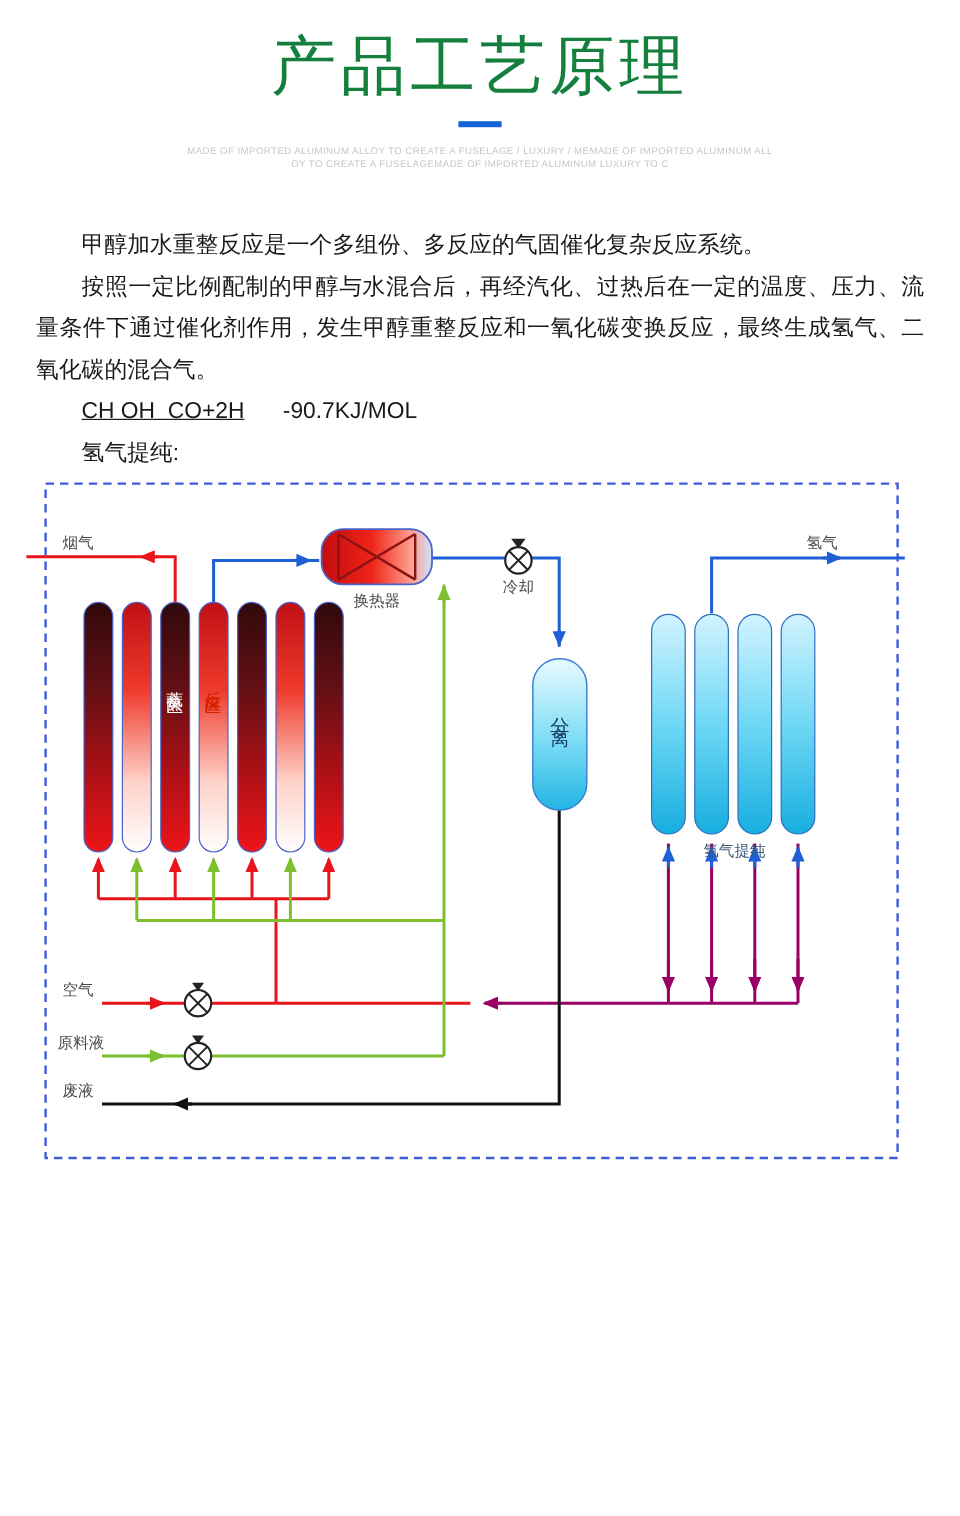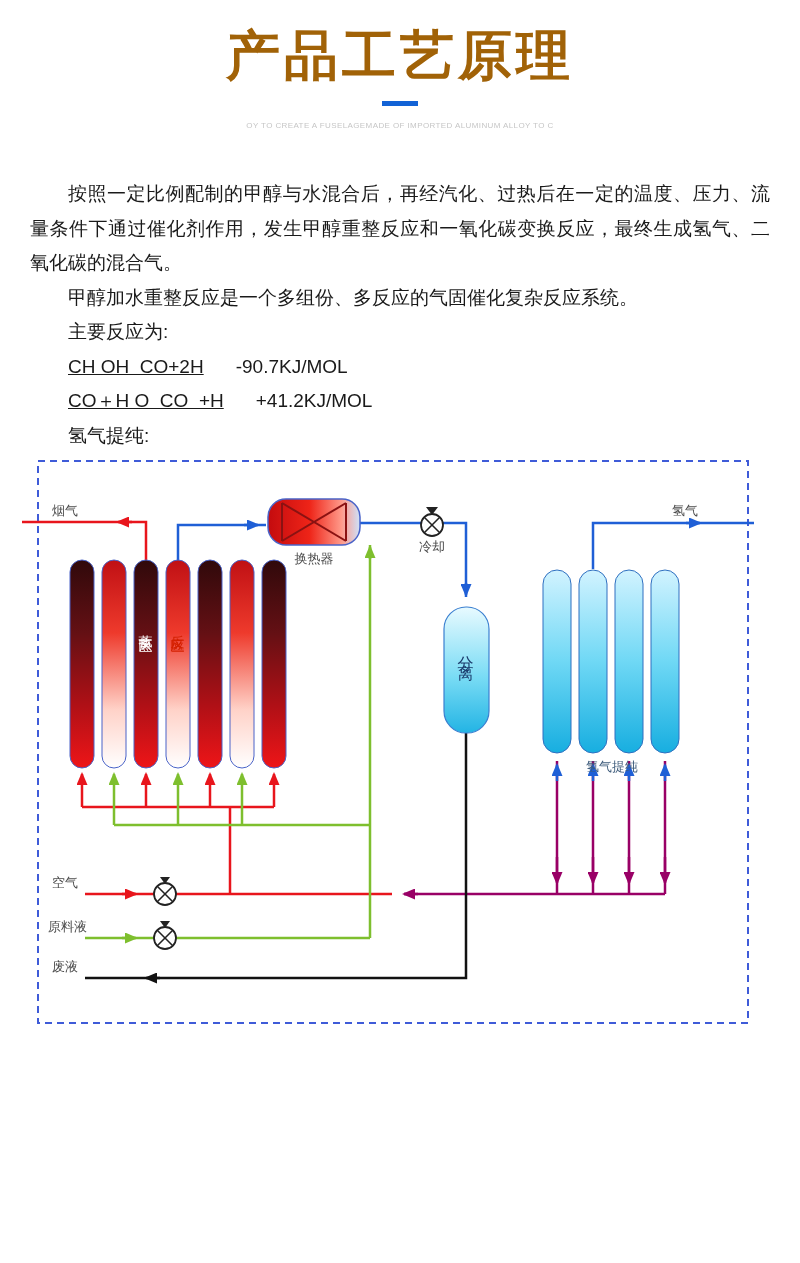--- a/index.html
+++ b/index.html
@@ -5,22 +5,22 @@
   html,body { margin:0; padding:0; background:#ffffff; }
   body {
     width:800px;
     font-family:"Liberation Sans","DejaVu Sans",sans-serif;
     color:#1a1a1a;
   }
   .header { text-align:center; padding-top:26px; }
   .page-title {
     margin:0;
     font-size:54px;
-    font-weight:700;
-    color:#a16207;
+    font-weight:400;
+    color:#15803d;
     letter-spacing:4px;
     line-height:1.1;
   }
   .title-dash { width:36px; height:5px; background:#1263d6; margin:16px auto 0; }
   .caption {
     margin-top:14px;
     font-size:8px;
     color:#c6c6c6;
     line-height:11px;
     letter-spacing:0.4px;
@@ -44,33 +44,30 @@
 </style>
 </head>
 <body>
 
 <div class="page">
 
   <header class="header">
     <h1 class="page-title">产品工艺原理</h1>
     <div class="title-dash"></div>
     <div class="caption">
-      <div>OY TO CREATE A FUSELAGEMADE OF IMPORTED ALUMINUM ALLOY TO C</div>
+      <div>MADE OF IMPORTED ALUMINUM ALLOY TO CREATE A FUSELAGE / LUXURY / MEMADE OF IMPORTED ALUMINUM ALL</div>
+      <div>OY TO CREATE A FUSELAGEMADE OF IMPORTED ALUMINUM LUXURY TO C</div>
     </div>
   </header>
 
   <section class="body-text">
+    <p class="indent">甲醇加水重整反应是一个多组份、多反应的气固催化复杂反应系统。</p>
     <p class="indent">按照一定比例配制的甲醇与水混合后，再经汽化、过热后在一定的温度、压力、流量条件下通过催化剂作用，发生甲醇重整反应和一氧化碳变换反应，最终生成氢气、二氧化碳的混合气。</p>
-    <p class="indent">甲醇加水重整反应是一个多组份、多反应的气固催化复杂反应系统。</p>
-    <p class="indent">主要反应为:</p>
     <div class="reaction">
       <span class="formula">CH OH  CO+2H</span><span class="energy">-90.7KJ/MOL</span>
-    </div>
-    <div class="reaction">
-      <span class="formula">CO＋H O  CO  +H</span><span class="energy">+41.2KJ/MOL</span>
     </div>
     <p class="indent">氢气提纯:</p>
   </section>
 
   <section class="diagram">
     <svg width="800" height="592" viewBox="0 0 800 592">
       <defs>
         <linearGradient id="gDark" x1="0" y1="0" x2="0" y2="1">
           <stop offset="0" stop-color="#30090b"></stop>
             <stop offset="0.35" stop-color="#641014"></stop>

